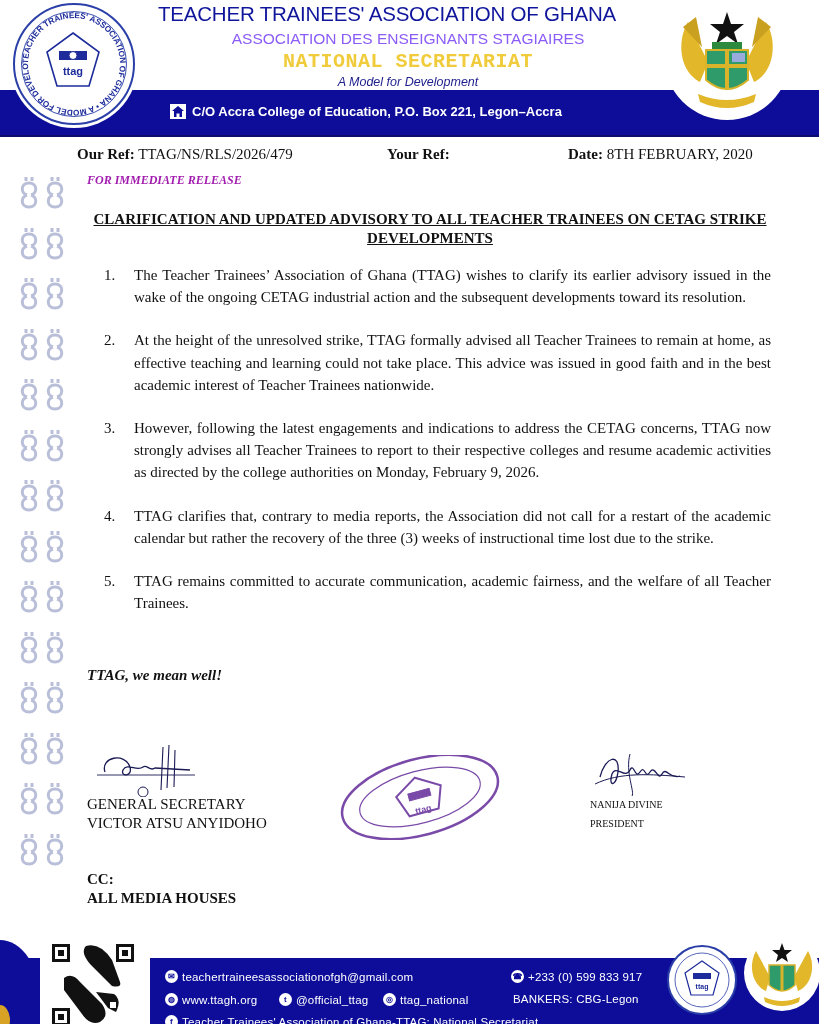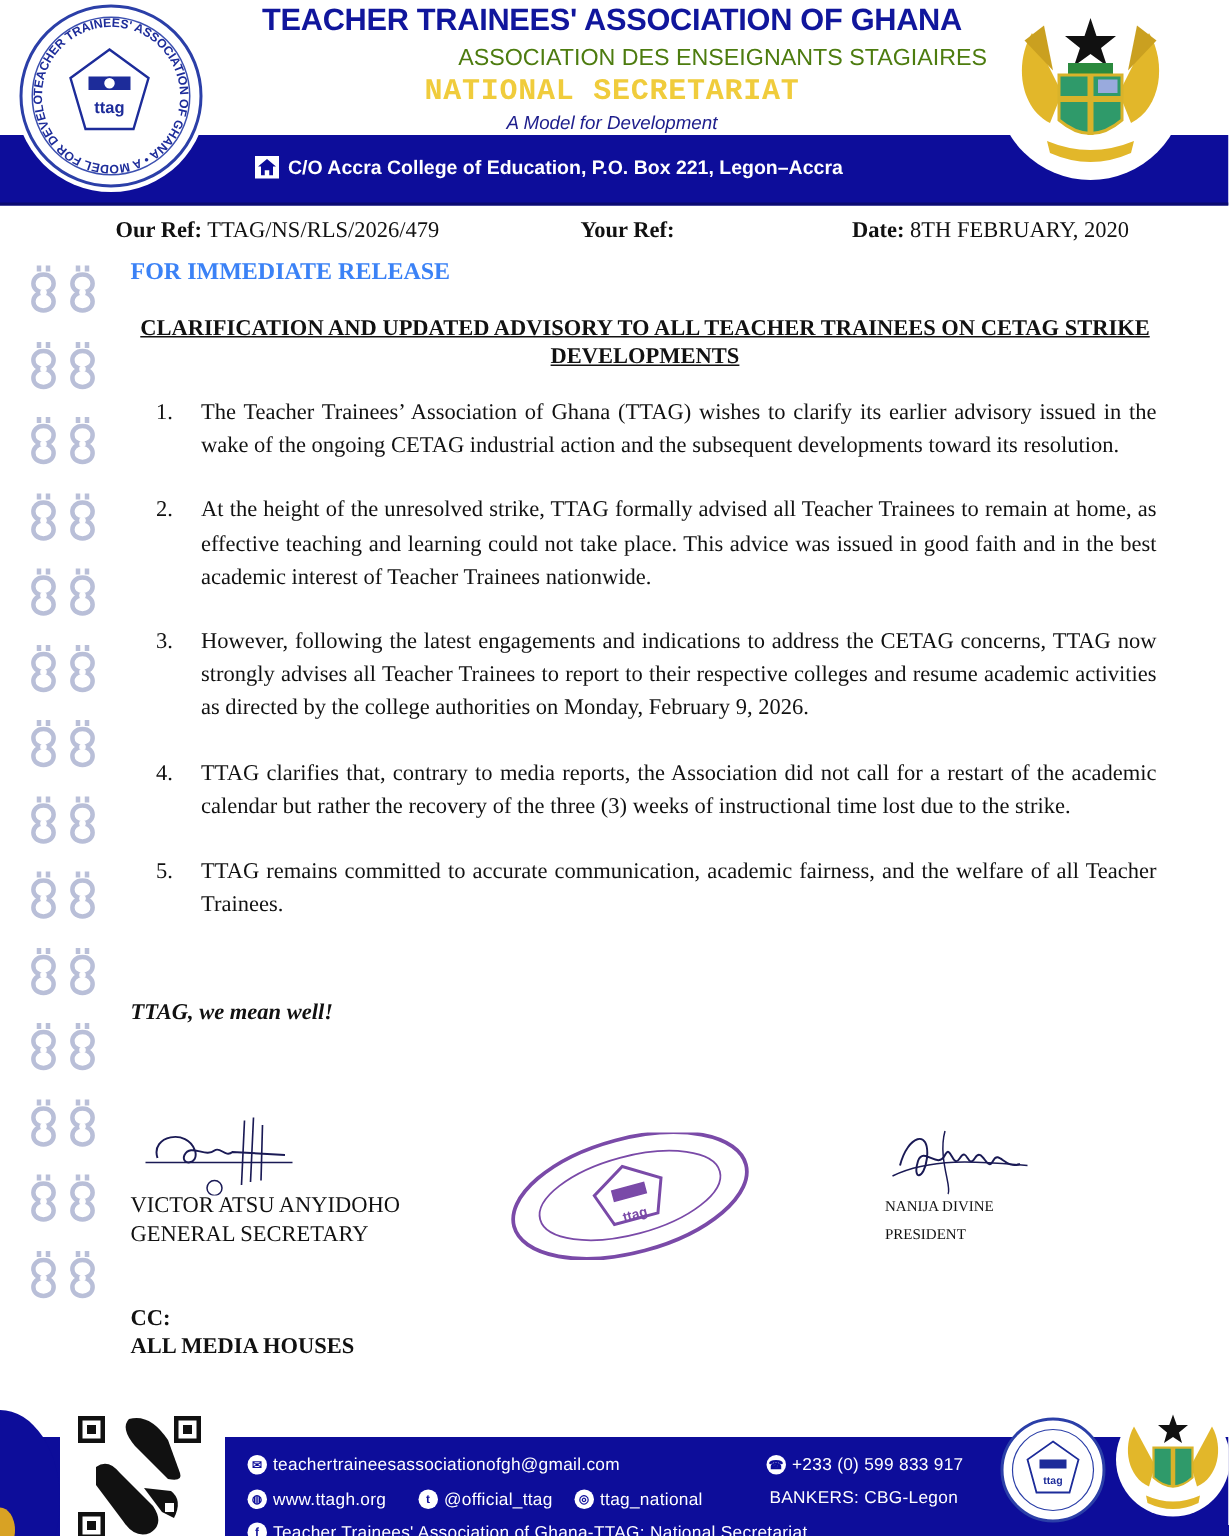--- a/index.html
+++ b/index.html
@@ -8,40 +8,40 @@
   
   .header { position: absolute; left: 0; top: 0; width: 819px; height: 138px; }
   .band { position: absolute; left: 0; top: 90px; width: 819px; height: 45px; background: #0d0d9a; border-bottom: 2px solid #0b0b70; }
   .seal-left { position: absolute; left: 13px; top: 3px; width: 118px; height: 118px; border-radius: 50%; background: #fff; border: 2px solid #2b3fa8; box-shadow: 0 0 0 3px #fff; z-index: 2; }
   .seal-left .ring { position: absolute; inset: 6px; border-radius: 50%; border: 1px solid #3b4fb0; }
   .seal-left .penta { position: absolute; left: 30px; top: 26px; width: 56px; height: 58px; }
   .seal-left .ringtext { position: absolute; inset: 0; }
   .coat-right { position: absolute; left: 664px; top: -10px; width: 126px; height: 130px; border-radius: 0 0 63px 63px; background: #fff; z-index: 2; }
   .coat-right svg { position: absolute; left: 4px; top: 12px; }
 
-  .title1 { position: absolute; left: 158px; top: 2px; width: 500px; text-align: center; font-family: "Liberation Sans", sans-serif; font-weight: bold; font-size: 20.5px; color: #10169c; letter-spacing: -0.2px; }
-  .title2 { position: absolute; left: 158px; top: 30px; width: 500px; text-align: right; font-family: "Liberation Sans", sans-serif; font-size: 15.5px; color: #4d7c0f; }
+  .title1 { position: absolute; left: 158px; top: 2px; width: 500px; text-align: left; font-family: "Liberation Sans", sans-serif; font-weight: normal; font-size: 20.5px; color: #10169c; letter-spacing: -0.2px; }
+  .title2 { position: absolute; left: 158px; top: 30px; width: 500px; text-align: center; font-family: "Liberation Sans", sans-serif; font-size: 15.5px; color: #8b5cf6; }
   .title3 { position: absolute; left: 158px; top: 50px; width: 500px; text-align: center; font-family: Liberation Mono, monospace; font-weight: bold; font-size: 20px; color: #f0cc3c; letter-spacing: 0.5px; }
   .title4 { position: absolute; left: 158px; top: 75px; width: 500px; text-align: center; font-family: "Liberation Sans", sans-serif; font-weight: normal; font-style: italic; font-size: 12.5px; color: #1d1d8c; }
   .address { position: absolute; left: 170px; top: 104px; font-family: "Liberation Sans", sans-serif; font-weight: bold; font-size: 13px; color: #ffffff; display: flex; align-items: center; gap: 6px; justify-content: space-between; }
   .home-icon { width: 16px; height: 15px; background: #fff; display: inline-flex; align-items: center; justify-content: center; }
 
   
   .refline { position: absolute; top: 146px; font-size: 15px; }
   .refline b { font-weight: bold; }
   .ref-our { left: 77px; }
   .ref-your { left: 387px; }
   .ref-date { left: 568px; }
 
   
   .wm { position: absolute; left: 18px; top: 175px; width: 52px; }
   .wm .pair { height: 50.5px; display: flex; gap: 4px; justify-content: flex-start; }
   .wm svg { display: block; }
 
-  .release { position: absolute; left: 87px; top: 173px; color: #3b82f6; font-weight: bold; font-size: 16px; }
+  .release { position: absolute; left: 87px; top: 173px; color: #a21caf; font-weight: bold; font-size: 12px; font-style: italic; }
   .subject { position: absolute; left: 90px; top: 210px; width: 680px; text-align: center; font-weight: bold; font-size: 15px; text-decoration: underline; line-height: 19px; }
 
   .points { position: absolute; left: 104px; top: 264px; width: 667px; margin: 0; padding: 0; list-style: none; }
   .points li { position: relative; padding-left: 30px; font-size: 15px; line-height: 22.2px; text-align: justify; margin-bottom: 21px; }
   .points li .num { position: absolute; left: 0; top: 0; }
 
   .slogan { position: absolute; left: 87px; top: 666px; font-weight: bold; font-style: italic; font-size: 15px; line-height: 19px; }
 
   .sig-left { position: absolute; left: 87px; top: 795px; font-size: 15px; line-height: 19px; }
   .sig-right { position: absolute; left: 590px; top: 795px; font-size: 10px; line-height: 19px; }
@@ -407,22 +407,22 @@
   <div>TTAG, we mean well!</div>
 </div>
 
 <svg class="sign1" width="110" height="55" viewBox="0 0 110 55">
   <path d="M10,30 C5,15 30,10 35,25 C38,35 25,35 28,28 C32,20 42,30 48,25 C52,22 55,30 60,26 L95,28" fill="none" stroke="#1a1a55" stroke-width="1.3"></path>
   <path d="M68,5 L66,48 M74,3 L72,46 M80,8 L79,45" fill="none" stroke="#1a1a55" stroke-width="1.1"></path>
   <path d="M2,33 L100,33" stroke="#1a1a55" stroke-width="0.9"></path>
   <circle cx="48" cy="50" r="5" fill="none" stroke="#1a1a55"></circle>
 </svg>
 <div class="sig-left">
+  <div>GENERAL SECRETARY</div>
   <div>VICTOR ATSU ANYIDOHO</div>
-  <div>GENERAL SECRETARY</div>
 </div>
 
 <svg class="stamp" width="170" height="85" viewBox="0 0 170 85">
   <g transform="rotate(-15 85 42)" fill="none" stroke="#7a4aa8">
     <ellipse cx="85" cy="42" rx="80" ry="38" stroke-width="2.5"></ellipse>
     <ellipse cx="85" cy="42" rx="62" ry="26" stroke-width="1.2"></ellipse>
     <polygon points="85,22 108,36 100,58 70,58 62,36" stroke-width="2"></polygon>
     <rect x="74" y="36" width="22" height="7" fill="#7a4aa8"></rect>
   </g>
   <text x="85" y="58" text-anchor="middle" font-family="Liberation Sans, sans-serif" font-size="9" font-weight="bold" fill="#7a4aa8" transform="rotate(-15 85 42)">ttag</text>

